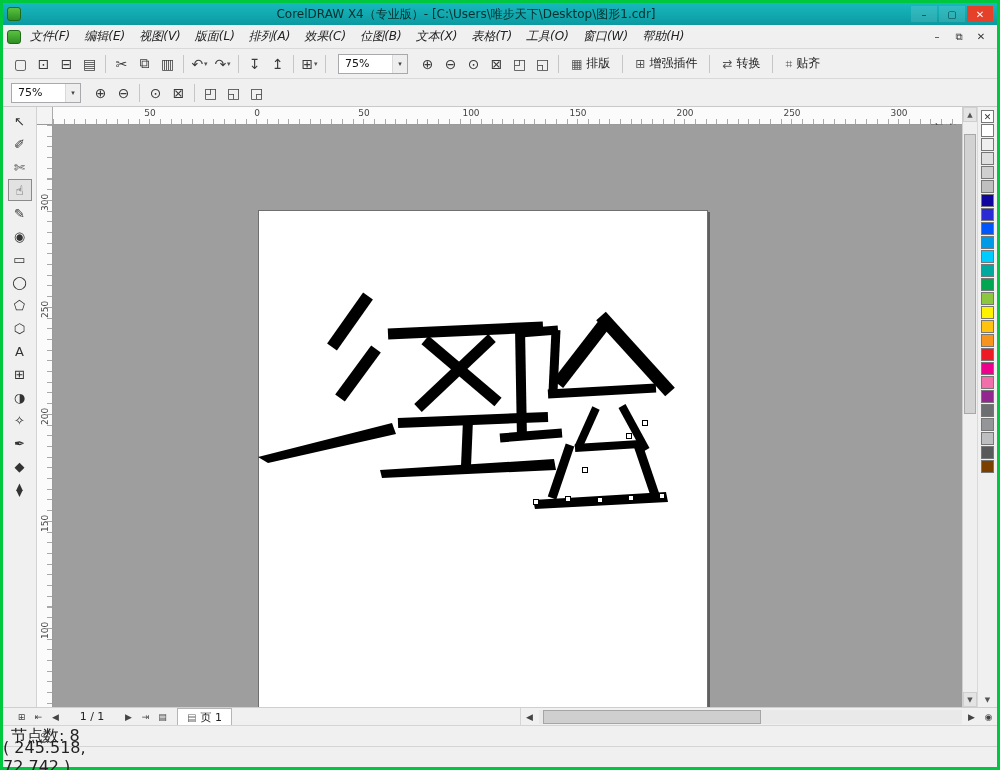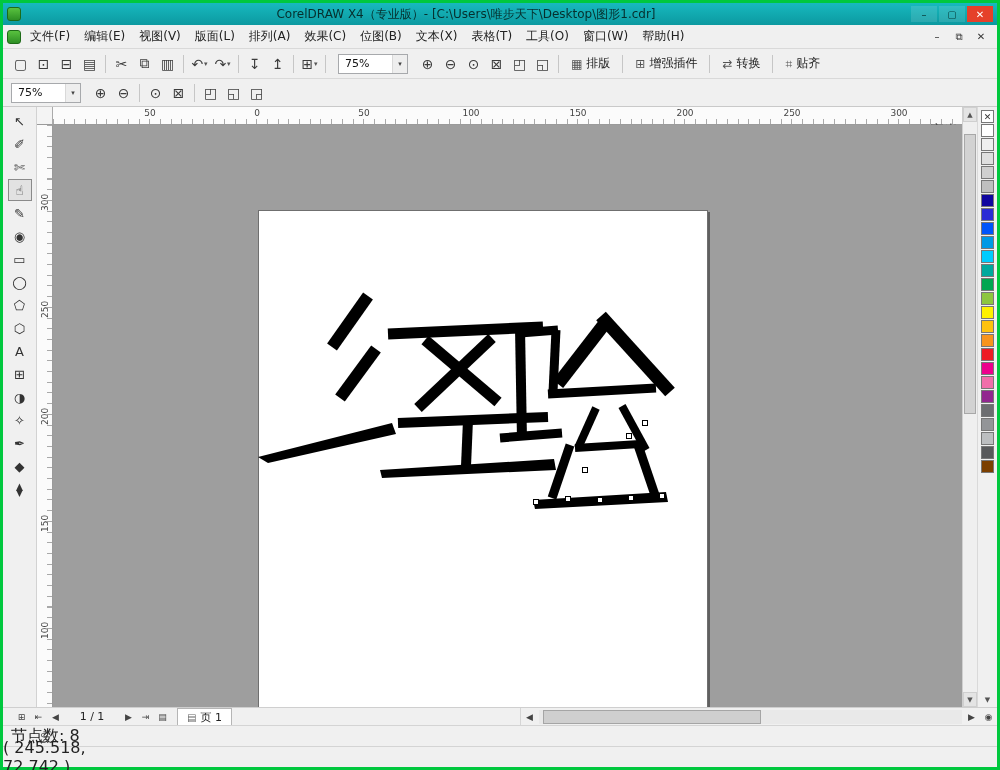--- a/index.html
+++ b/index.html
@@ -26,21 +26,21 @@
   .titlebar .title { flex:1; text-align:center; font-size:12px; color:#062f2d; white-space:nowrap; overflow:hidden; }
   .wbtns { display:flex; gap:2px; }
   .wbtn { width:26px; height:16px; display:flex; align-items:center; justify-content:center;
     font-size:10px; color:#07403e; background:rgba(255,255,255,.12); }
   .wbtn.close { background:#e5402a; color:#fff; }
   
   .menubar {
     height:24px; flex:0 0 24px; display:flex; align-items:center;
     border-bottom:1px solid #d9d9d9; padding:0 4px; gap:2px; font-size:12px; color:#222;
   }
-  .menu-item { padding:2px 7px; white-space:nowrap; }
+  .menu-item { padding:2px 7px; white-space:nowrap;font-style:italic; }
   .docbtns { margin-left:auto; display:flex; gap:6px; padding-right:4px; }
   .docbtn { font-size:10px; color:#333; width:16px; text-align:center; }
   
   .toolbar { height:30px; flex:0 0 30px; display:flex; align-items:center;
     padding:0 6px; border-bottom:1px solid #d9d9d9; }
   .zoombar { height:28px; flex:0 0 28px; display:flex; align-items:center;
     padding:0 6px; border-bottom:1px solid #c9c9c9; }
   .tbtn { min-width:23px; height:22px; display:inline-flex; align-items:center; justify-content:center;
     font-size:14px; color:#3c3c3c; position:relative; }
   .tbtn .dd { font-size:7px; margin-left:1px; color:#555; }

